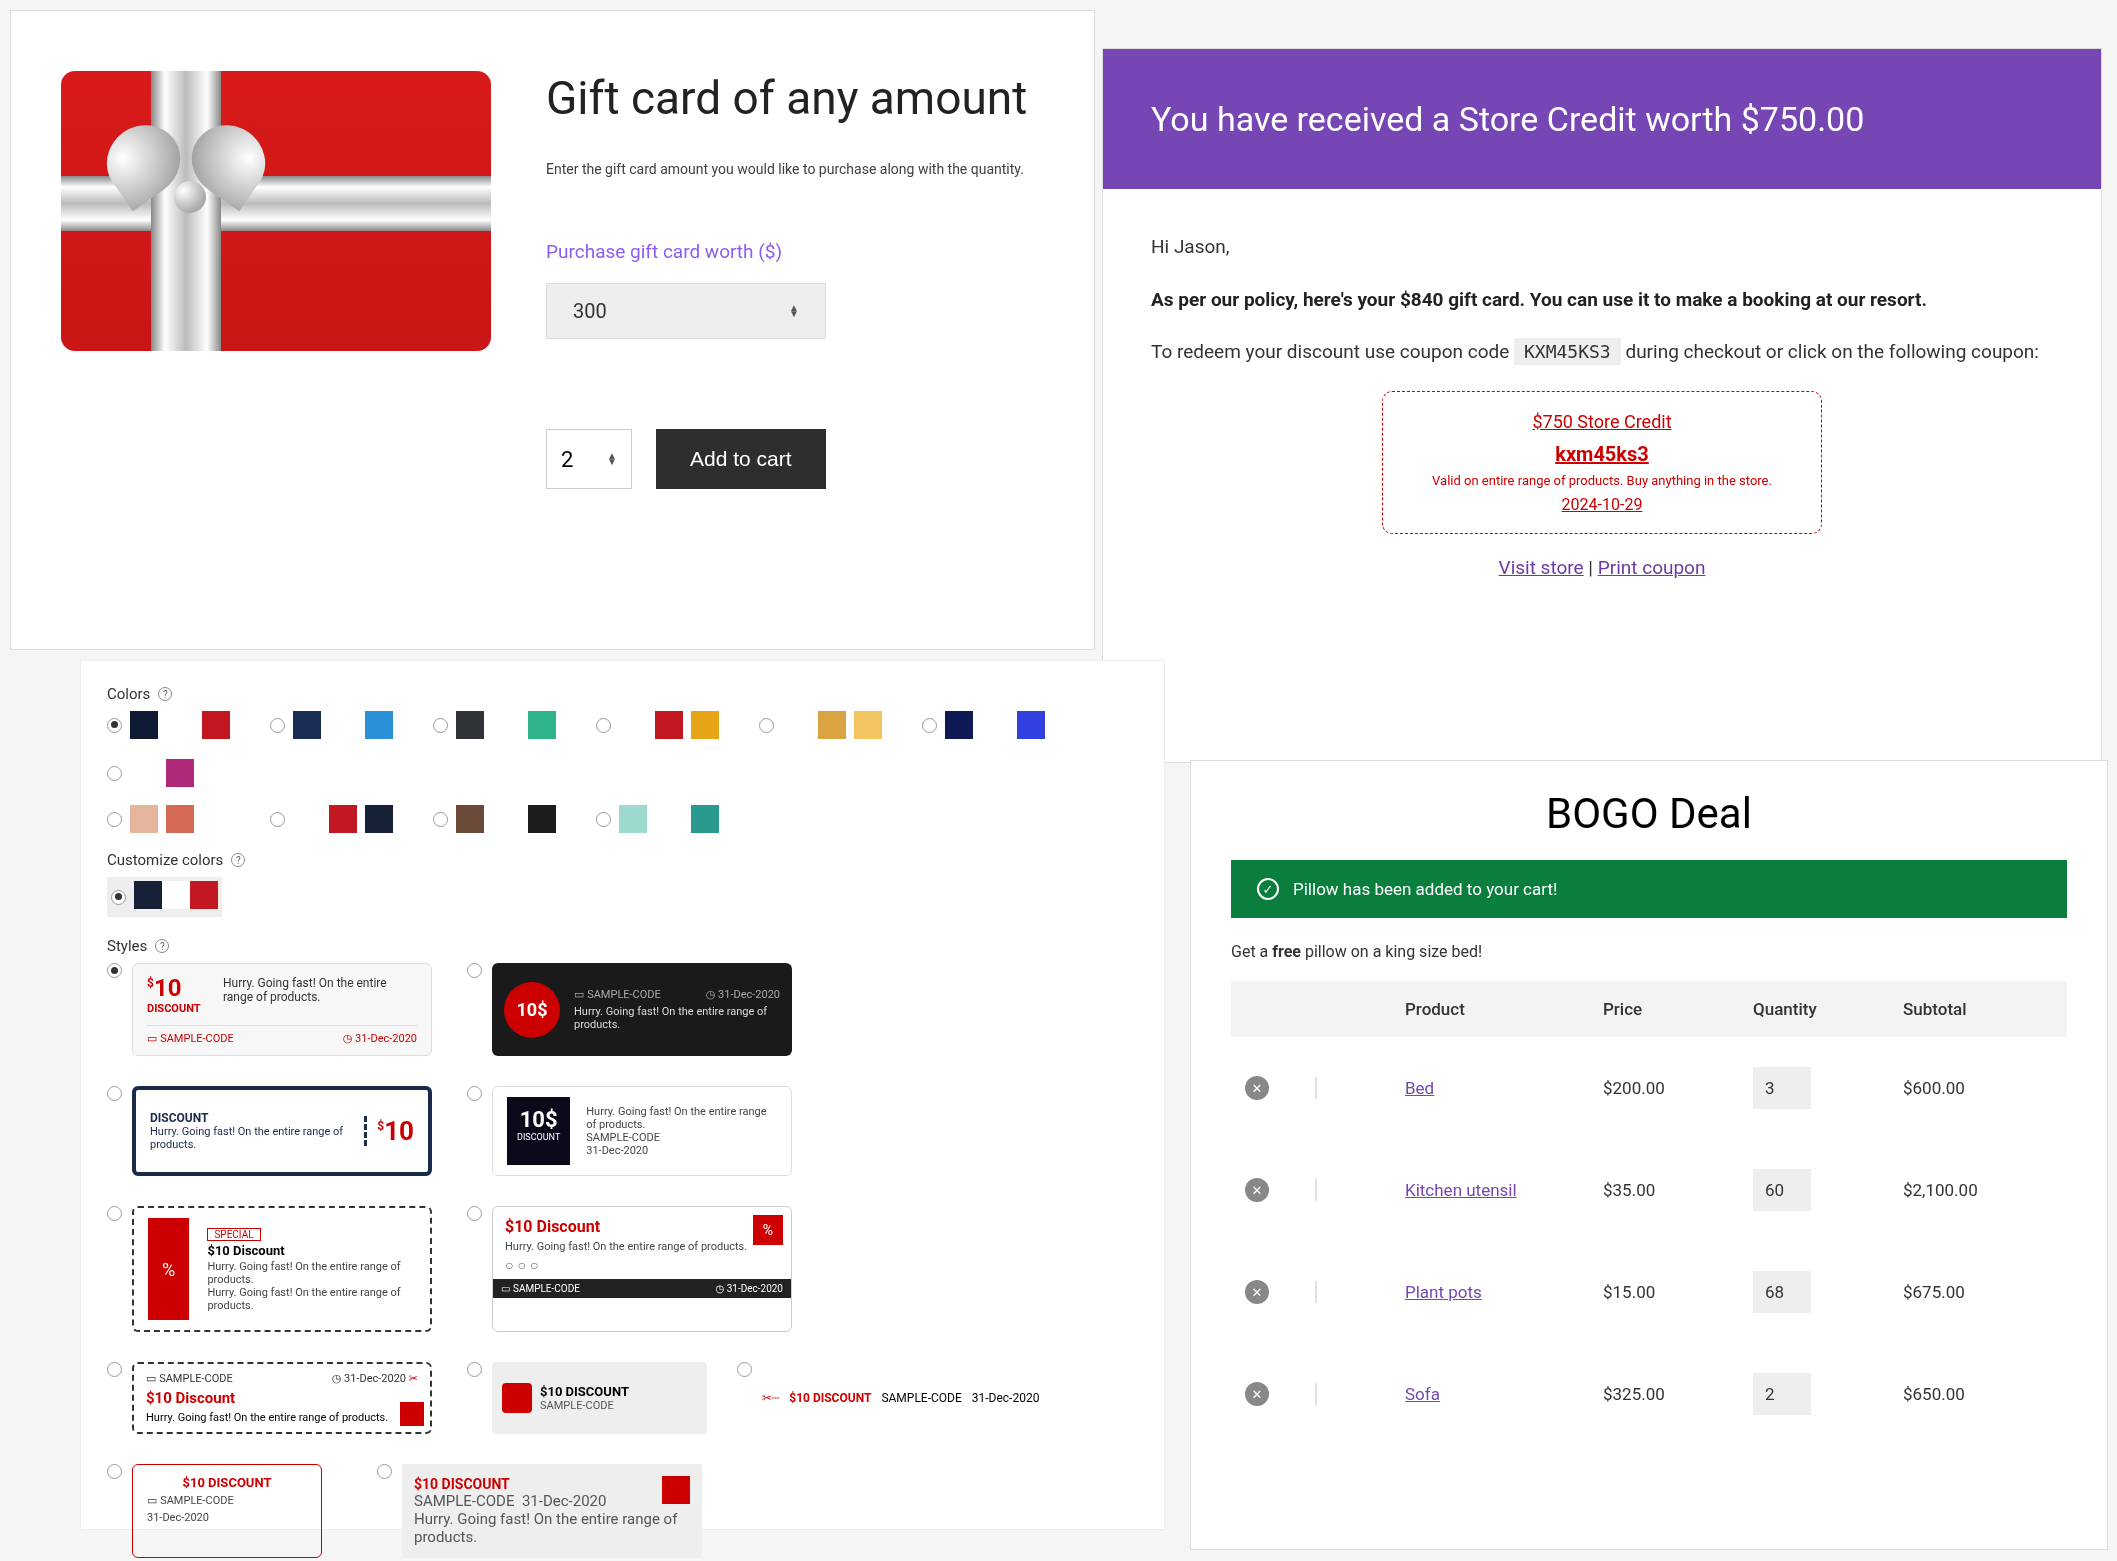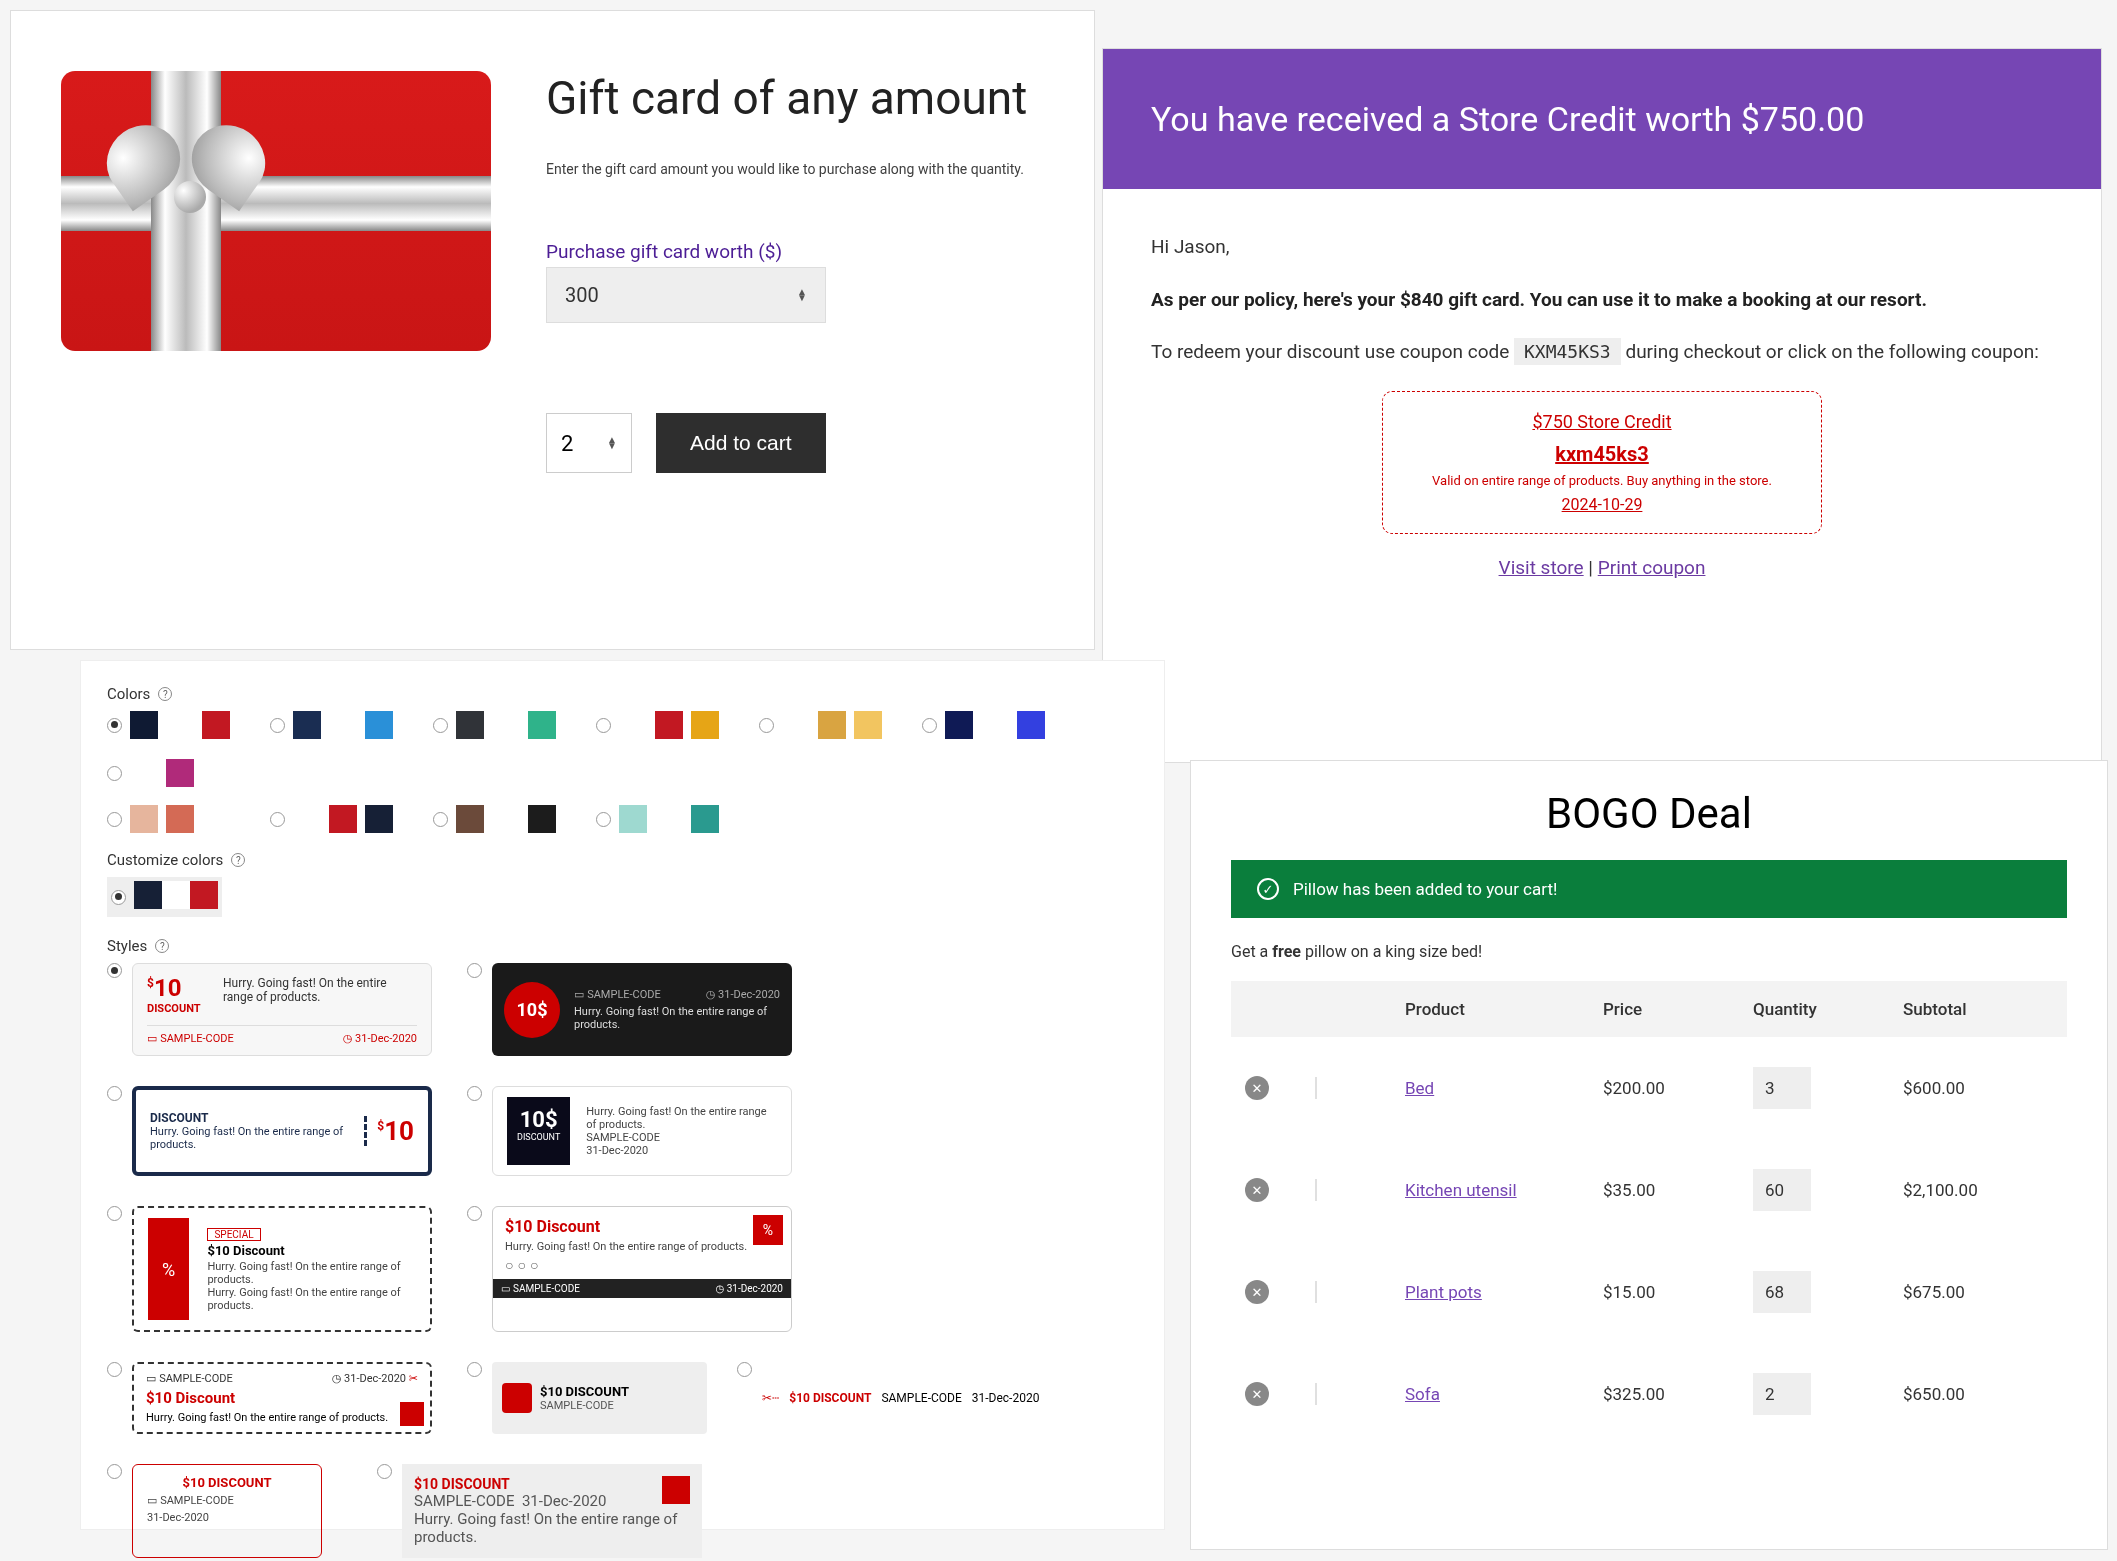--- a/index.html
+++ b/index.html
@@ -29,24 +29,24 @@
   .gc-bow:before,.gc-bow:after{content:"";position:absolute;width:75px;height:70px;
     background:radial-gradient(circle at 30% 30%,#fff,#bbb 60%,#888);border-radius:50% 50% 50% 0;}
   .gc-bow:before{left:-10px;top:0;transform:rotate(-35deg);}
   .gc-bow:after{right:-10px;top:0;transform:rotate(35deg) scaleX(-1);}
   .gc-knot{position:absolute;left:58px;top:55px;width:32px;height:32px;border-radius:50%;
     background:radial-gradient(circle at 30% 30%,#fff,#aaa 70%);}
 
   .p1-right { flex:1; }
   .p1-title { font-size: 46px; font-weight:400; color:#222; margin-bottom:34px; }
   .p1-desc { font-size: 14px; color:#404040; line-height:1.5; margin-bottom:60px; }
-  .p1-label { font-size:19px; color:#4c1d95; margin-bottom:4px; }
+  .p1-label { font-size:19px; color:#8b5cf6; margin-bottom:20px; }
   .num-sel {
     width: 280px; height:56px; background:#eee; border:1px solid #ddd;
-    display:flex; align-items:center; padding:0 18px; font-size:20px; color:#333;
+    display:flex; align-items:center; padding:0 26px; font-size:20px; color:#333;
     justify-content:space-between;
   }
   .spinner { display:flex; flex-direction:column; font-size:10px; color:#555; line-height:0.6;}
   .p1-row2 { display:flex; gap:24px; margin-top:90px; align-items:center;}
   .qty-box { width:86px; height:60px; border:1.5px solid #ccc; display:flex; align-items:center;
     justify-content:space-between; padding:0 14px; font-size:22px;}
   .add-cart { height:60px; padding:0 34px; background:#2e2e2e; color:#fff; font-size:21px;
     font-weight:500; border:none; cursor:pointer;}
 
   

